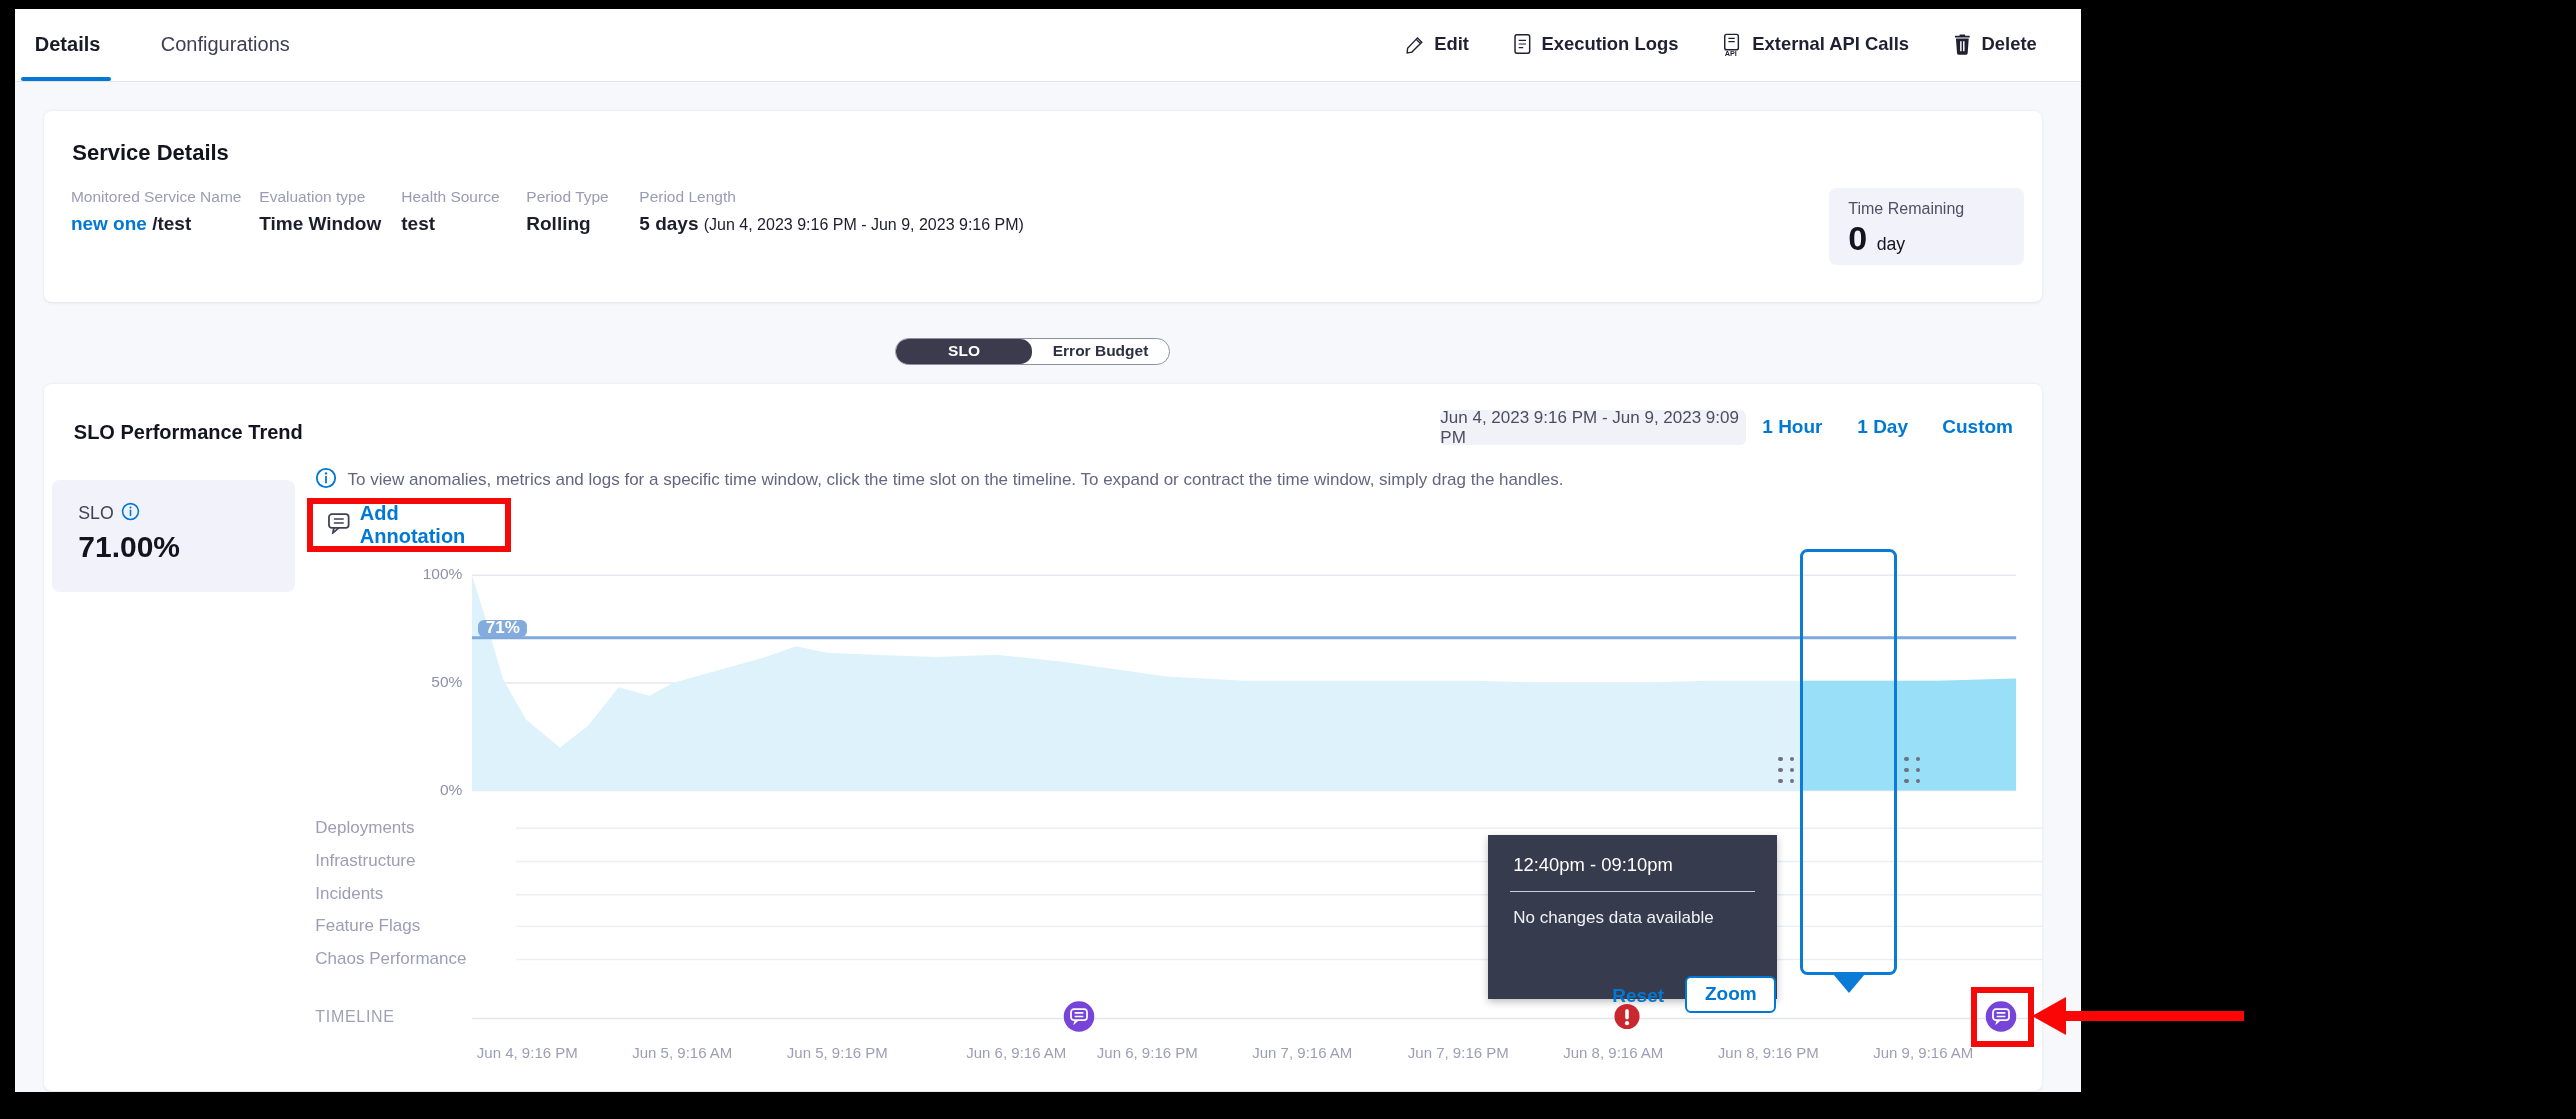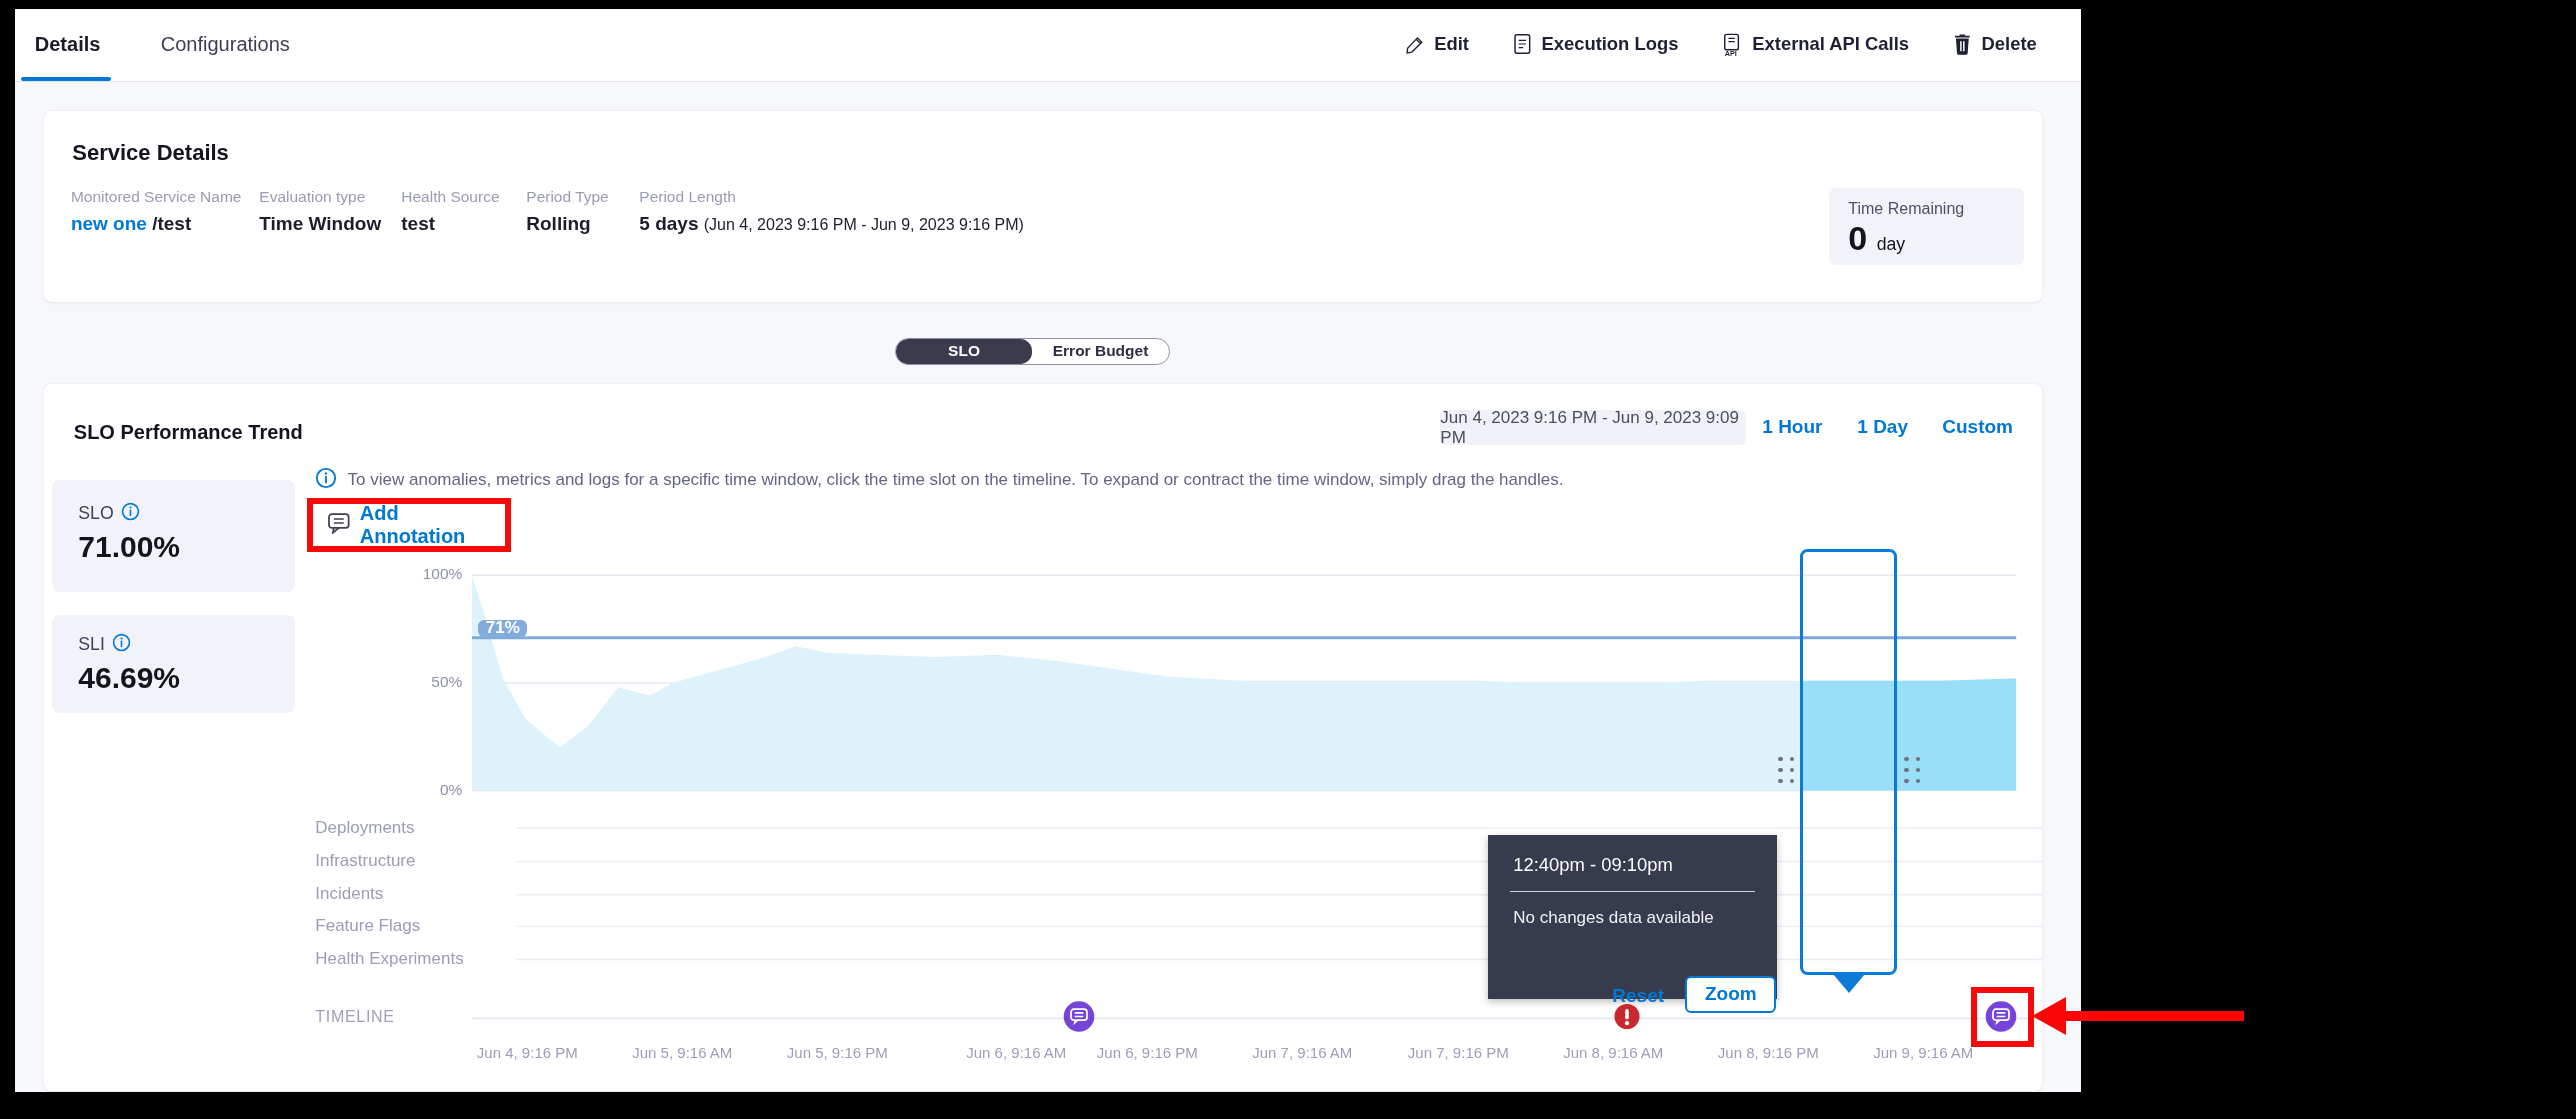--- a/index.html
+++ b/index.html
@@ -224,31 +224,20 @@
       <div class="lab">
             <span>SLO</span>
         <span><svg width="19" height="19" viewBox="0 0 24 24" fill="none" stroke="#0278d5" stroke-width="2">
                 <circle cx="12" cy="12" r="10"></circle>
                 <path d="M12 10.5V17" stroke-linecap="round"></path>
                 <circle cx="12" cy="7" r="1.3" fill="#0278d5" stroke="none"></circle>
               </svg></span>
           </div>
       <div class="big">71.00%</div>
     </div>
-    <div class="kpibox" style="top:231px;height:98px;">
-      <div class="lab" style="margin-top:17.7px;">
-            <span>SLI</span>
-        <span><svg width="19" height="19" viewBox="0 0 24 24" fill="none" stroke="#0278d5" stroke-width="2">
-                <circle cx="12" cy="12" r="10"></circle>
-                <path d="M12 10.5V17" stroke-linecap="round"></path>
-                <circle cx="12" cy="7" r="1.3" fill="#0278d5" stroke="none"></circle>
-              </svg></span>
-          </div>
-      <div class="big">46.69%</div>
-    </div>
 
     <div class="target-badge">71%</div>
 
     <div id="ylabels">
           <div class="ytick" style="left: 359px; top: 181px;">100%</div>
           <div class="ytick" style="left: 359px; top: 289px;">50%</div>
           <div class="ytick" style="left: 359px; top: 397px;">0%</div>
         </div>
     <div id="xlabels">
           <div class="xtick" style="left: 483px;">Jun 4, 9:16 PM</div>
@@ -260,21 +249,21 @@
           <div class="xtick" style="left: 1414px;">Jun 7, 9:16 PM</div>
           <div class="xtick" style="left: 1569px;">Jun 8, 9:16 AM</div>
           <div class="xtick" style="left: 1724px;">Jun 8, 9:16 PM</div>
           <div class="xtick" style="left: 1879px;">Jun 9, 9:16 AM</div>
         </div>
     <div id="rowlabels">
           <div class="rowlab" style="top: 444px;">Deployments</div>
           <div class="rowlab" style="top: 477px;">Infrastructure</div>
           <div class="rowlab" style="top: 510px;">Incidents</div>
           <div class="rowlab" style="top: 542px;">Feature Flags</div>
-          <div class="rowlab" style="top: 575px;">Health Experiments</div>
+          <div class="rowlab" style="top: 575px;">Chaos Performance</div>
         </div>
     <div class="timelinelab">TIMELINE</div>
 
     <div class="selection" id="sel-box" style="left: 1756px; width: 97px;"></div>
     <div class="sel-tri" id="sel-tri" style="left: 1789px;"></div>
     <div class="handle" id="handle-left" style="left: 1734px;">
           <i></i>
           <i></i>
           <i></i>
           <i></i>

